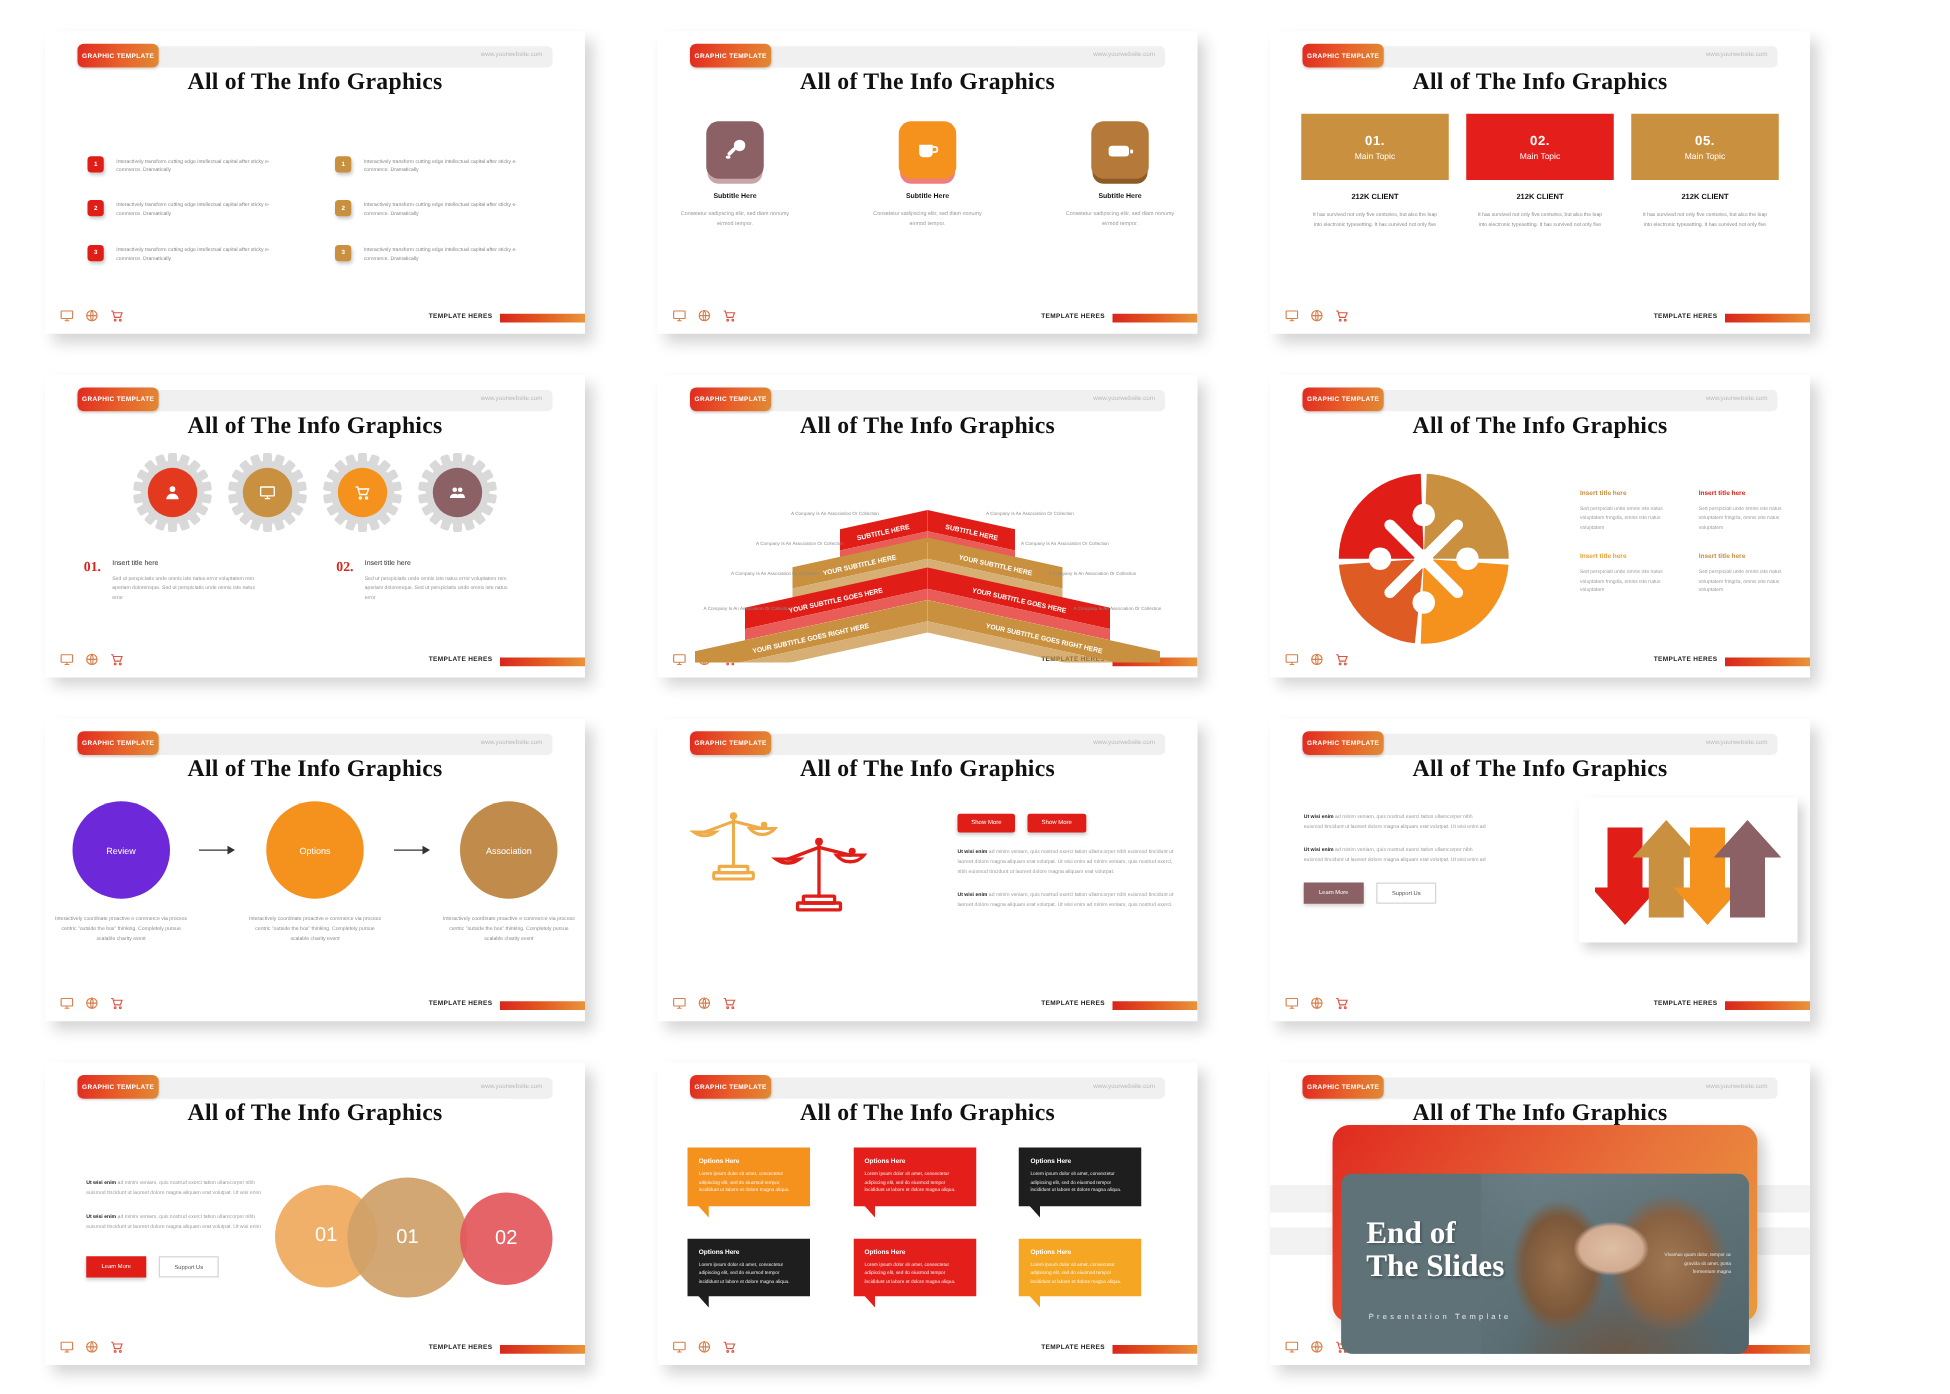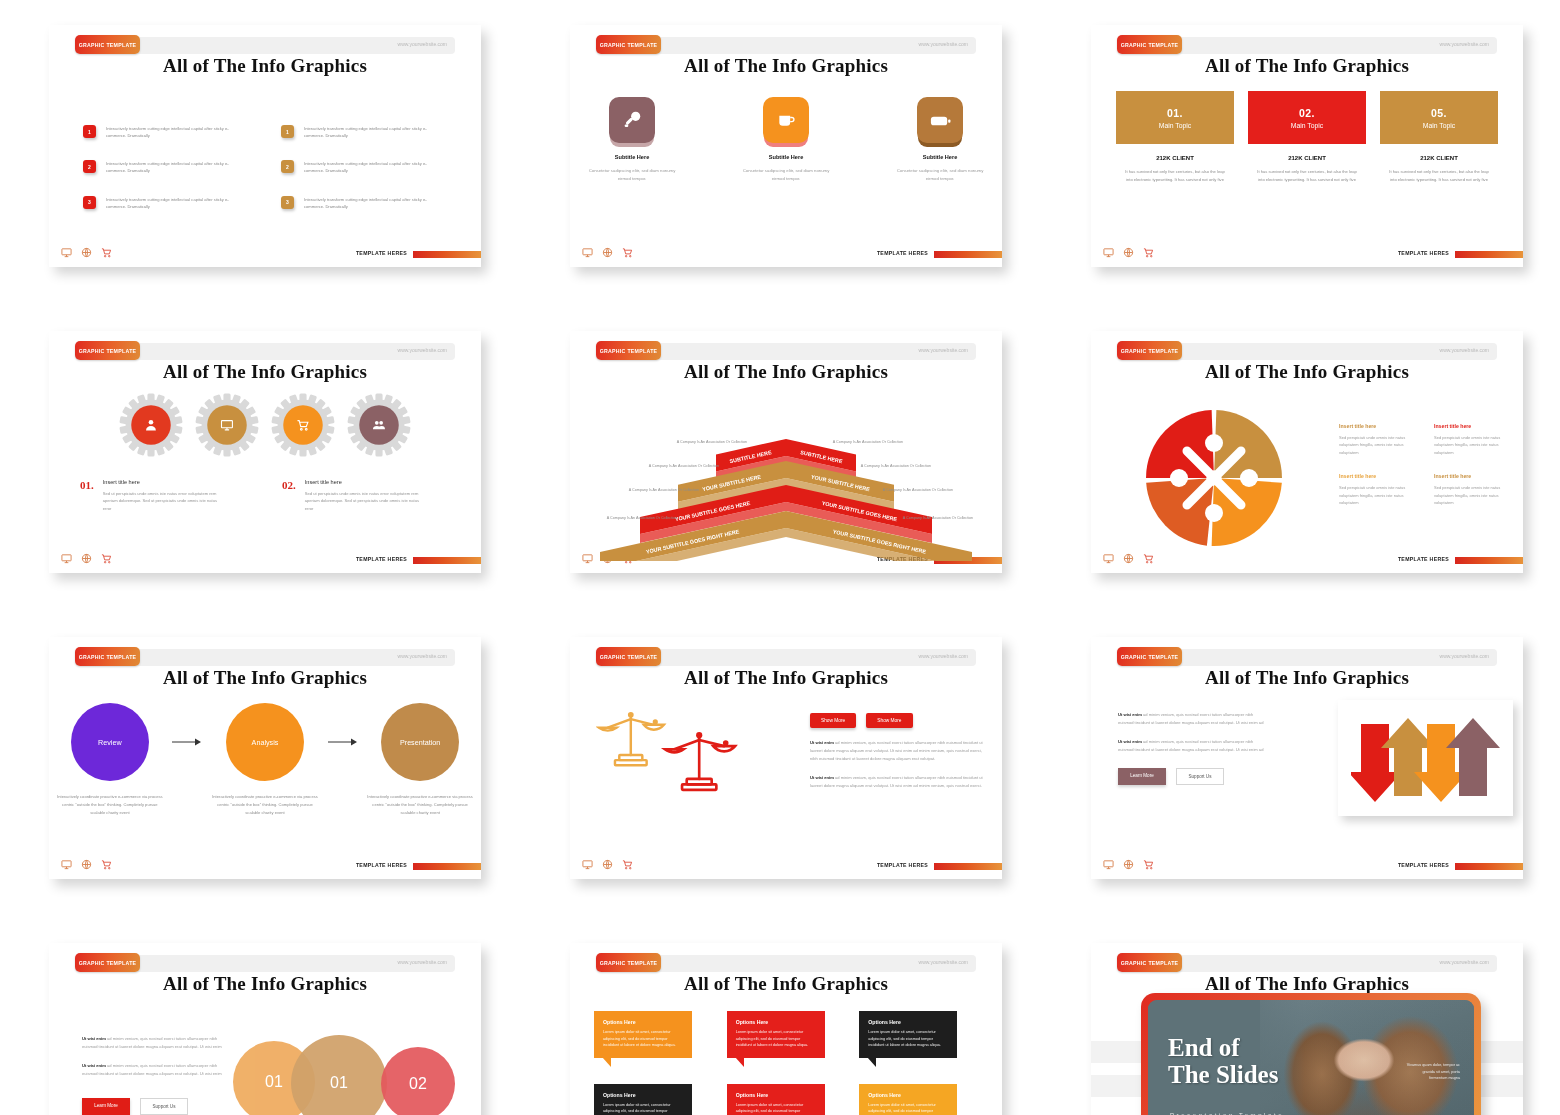--- a/index.html
+++ b/index.html
@@ -9,22 +9,21 @@
     font-family: "Liberation Sans", sans-serif;
     overflow: hidden;
   }
   .grid {
     width: 1560px; height: 870px;
     display: grid;
     grid-template-columns: repeat(3, 490px);
     grid-template-rows: repeat(4, 275px);
     column-gap: 0px;
     row-gap: 0px;
-    padding: 25px 49px;
-    gap: 31px;
+    padding: 25px 36px;
   }
   .slide-wrap { position: relative; width: 440px; height: 248px; }
   .slide {
     position: absolute; left: 0; top: 0;
     width: 432px; height: 242px;
     background: #fff;
     box-shadow: 6px 7px 11px rgba(0,0,0,0.17);
     overflow: hidden;
   }
   
@@ -157,21 +156,21 @@
   .bub::after { content:''; position: absolute; left: 8px; bottom: -9px; border-left: 9px solid transparent; border-top: 10px solid currentColor; }
   .bubh { font-size: 5.2px; font-weight: bold; color: #fff; }
   .bubb { margin-top: 4px; font-size: 3.8px; line-height: 1.72; color: rgba(255,255,255,.9); }
   
   .endcard {
     position: absolute; left: 50px; top: 50px; width: 340px; height: 158px;
     border-radius: 14px; padding: 7px;
     background: linear-gradient(125deg,#e02a20 0%,#e8733b 60%,#ea9a3e 100%);
     box-shadow: 5px 6px 11px rgba(0,0,0,.2);
   }
-  .endinner { width: 100%; height: 100%; border-radius: 9px; overflow: hidden; position: relative; background: #5e7278; }
+  .endinner { width: 100%; height: 100%; border-radius: 9px; overflow: hidden; position: relative; background: #5e7278; margin-top: 32px; }
   .endtitle {
     position: absolute; left: 20px; top: 34px;
     font-family: "Liberation Serif", serif; font-weight: bold;
     font-size: 25px; line-height: 1.08; color: #fff;
     text-shadow: 1px 1px 2px rgba(0,0,0,.3);
   }
   .endsub { position: absolute; left: 22px; top: 112px; font-size: 6px; letter-spacing: 2.6px; color: #e8e8e8; }
   .endbody { position: absolute; right: 14px; top: 62px; width: 56px; font-size: 3.8px; line-height: 1.75; color: #e6e6e6; text-align: right; }
   .stripe { position: absolute; left: 0; width: 1560px; height: 22px; background: #f2f2f2; }
 </style>
@@ -633,31 +632,31 @@
       <div class="s7circ" style="background:#6d28d9">Review</div>
       <div class="s7b">Interactively coordinate proactive e-commerce via process centric "outside the box" thinking. Completely pursue scalable charity event</div>
     </div>
           <div class="s7arrow">
     <svg width="30" height="10" viewBox="0 0 30 10">
               <path d="M0 5h24" stroke="#333" stroke-width="1"></path>
               <path d="M23 1.5L29 5l-6 3.5z" fill="#333"></path>
             </svg>
           </div>
           <div class="s7col">
-      <div class="s7circ" style="background:#f5921e">Analysis</div>
+      <div class="s7circ" style="background:#f5921e">Options</div>
       <div class="s7b">Interactively coordinate proactive e-commerce via process centric "outside the box" thinking. Completely pursue scalable charity event</div>
     </div>
           <div class="s7arrow">
     <svg width="30" height="10" viewBox="0 0 30 10">
               <path d="M0 5h24" stroke="#333" stroke-width="1"></path>
               <path d="M23 1.5L29 5l-6 3.5z" fill="#333"></path>
             </svg>
           </div>
           <div class="s7col">
-      <div class="s7circ" style="background:#c08b4b">Presentation</div>
+      <div class="s7circ" style="background:#c08b4b">Association</div>
       <div class="s7b">Interactively coordinate proactive e-commerce via process centric "outside the box" thinking. Completely pursue scalable charity event</div>
     </div>
         </div>
       </div>
     </div>
     <div class="slide-wrap">
       <div class="slide">
   <div class="hdr">
     <div class="badge">GRAPHIC TEMPLATE</div>
     <div class="site">www.yourwebsite.com</div>

